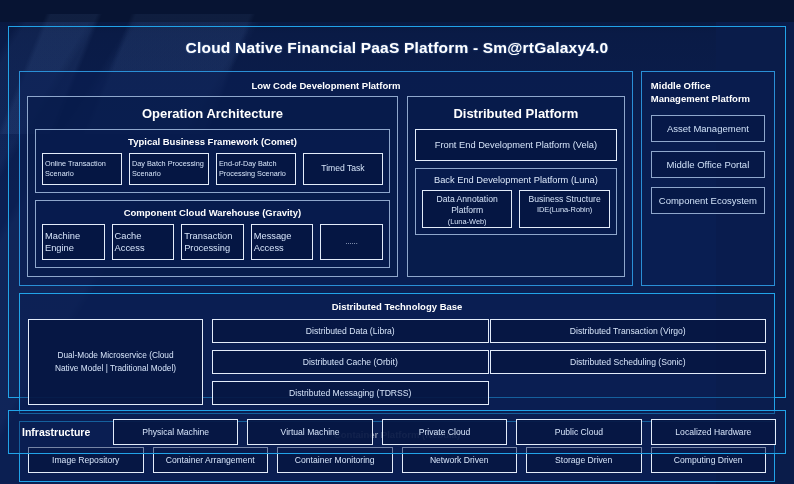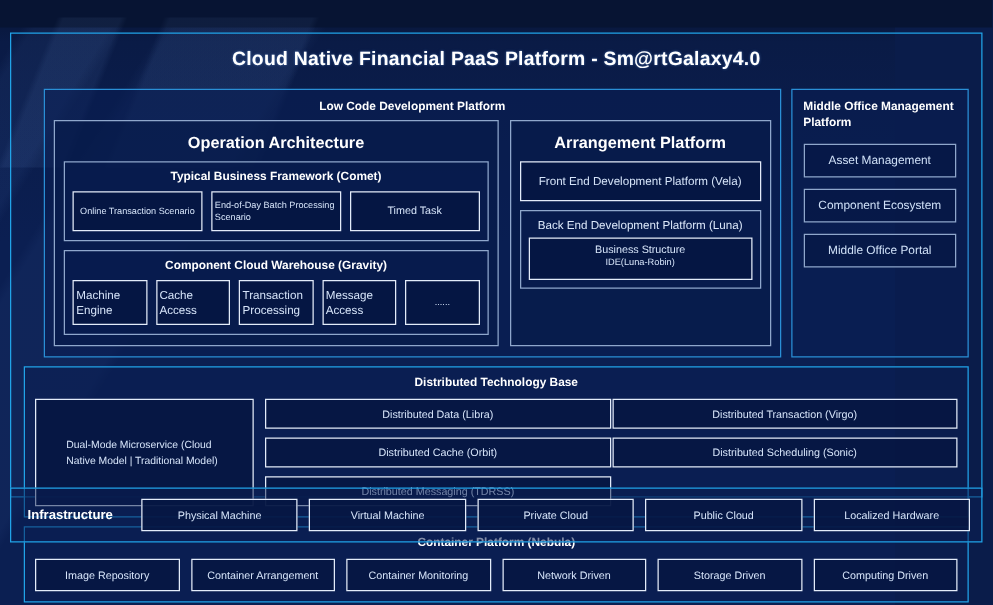--- a/index.html
+++ b/index.html
@@ -57,21 +57,20 @@
     display: flex;
     gap: 8px;
     margin: 14px 10px 0 10px;
   }
 
   
   .panel {
     border: 1px solid #2a8fd6;
     background: rgba(9,30,82,0.55);
     padding: 6px 7px 8px 7px;
-    margin-left: 16px;
   }
   .panel-title {
     text-align: center;
     color: #ffffff;
     font-size: 9.5px;
     font-weight: bold;
     padding: 2px 0 5px 0;
   }
   .lowcode { flex: 1 1 auto; }
   .middleoffice {
@@ -191,20 +190,21 @@
     padding: 2px 0 7px 0;
   }
   .dtb-row { display: flex; gap: 9px; align-items: stretch; }
   .dtb-left {
     width: 175px;
     border: 1px solid #e3ecfa;
     background: rgba(6,22,66,0.9);
     color: #d6e4f9;
     font-size: 8.3px;
     line-height: 1.5;
+    text-align: center;
     display: flex; align-items: center; justify-content: center;
     padding: 4px 24px;
   }
   .dtb-grid {
     flex: 1 1 auto;
     display: grid;
     grid-template-columns: repeat(2, 1fr);
     grid-template-rows: repeat(2, 1fr);
     gap: 7px 1px;
   }
@@ -224,21 +224,21 @@
     background: rgba(6,22,66,0.9);
     color: #d6e4f9;
     font-size: 8.6px;
     text-align: center;
     padding: 7px 2px;
   }
 
   
   .infra {
     position: absolute;
-    left: 8px; top: 390px; width: 778px; height: 44px;
+    left: 8px; top: 410px; width: 778px; height: 44px;
     border: 1.5px solid #21a3e8;
     background: rgba(9,30,82,0.5);
     display: flex;
     align-items: center;
     padding: 0 9px;
     gap: 9px;
   }
   .infra-label {
     color: #ffffff;
     font-size: 10.5px;
@@ -275,61 +275,66 @@
 
         <div class="lc-cols">
 
           <div class="subpanel sp-op">
             <div class="sp-title">Operation Architecture</div>
 
             <div class="group">
               <div class="group-title">Typical Business Framework (Comet)</div>
               <div class="chips">
                 <div class="chip">Online Transaction Scenario</div>
+                <div class="chip">Day Batch Processing Scenario</div>
                 <div class="chip">End-of-Day Batch Processing Scenario</div>
                 <div class="chip mid">Timed Task</div>
               </div>
             </div>
 
             <div class="group">
               <div class="group-title">Component Cloud Warehouse (Gravity)</div>
               <div class="chips">
                 <div class="chip lg">Machine Engine</div>
                 <div class="chip lg">Cache Access</div>
                 <div class="chip lg">Transaction Processing</div>
                 <div class="chip lg">Message Access</div>
                 <div class="chip">......</div>
               </div>
             </div>
           </div>
 
           <div class="subpanel sp-dev">
-            <div class="sp-title">Arrangement Platform</div>
+            <div class="sp-title">Distributed Platform</div>
 
             <div class="devbox">Front End Development Platform (Vela)</div>
 
             <div class="devgroup">
               <div class="group-title">Back End Development Platform (Luna)</div>
               <div class="chips">
+                <div class="dev-chip">
+                  <span>Data Annotation Platform</span>
+                  <span class="small">(Luna-Web)</span>
+                </div>
                 <div class="dev-chip">
                   <span>Business Structure</span>
                   <span class="small">IDE(Luna-Robin)</span>
                 </div>
               </div>
             </div>
           </div>
 
         </div>
       </div>
 
       <div class="middleoffice">
         <div class="mo-title">Middle Office Management Platform</div>
         <div class="mo-item">Asset Management</div>
+        <div class="mo-item">Middle Office Portal</div>
         <div class="mo-item">Component Ecosystem</div>
-        <div class="mo-item">Middle Office Portal</div>
       </div>
 
     </div>
 
     <div class="band">
       <div class="band-title">Distributed Technology Base</div>
       <div class="dtb-row">
         <div class="dtb-left">Dual-Mode Microservice (Cloud Native Model | Traditional Model)</div>
         <div class="dtb-grid">
           <div class="dtb-cell">Distributed Data (Libra)</div>

